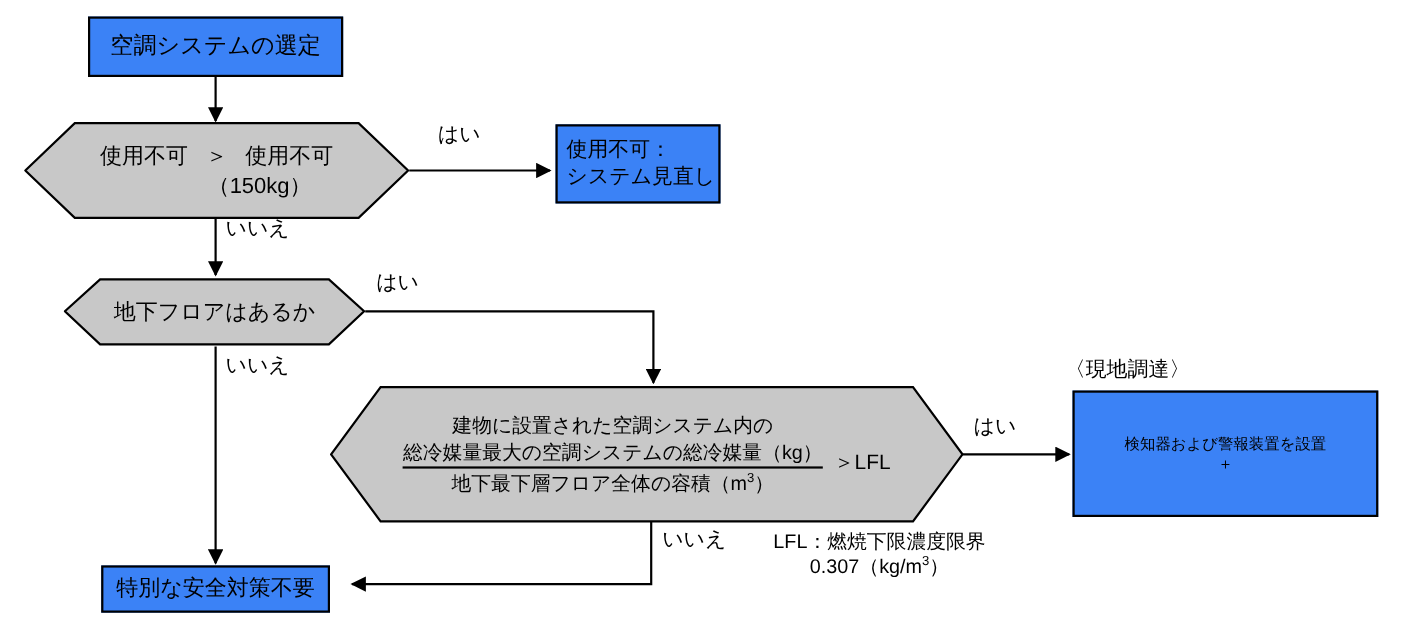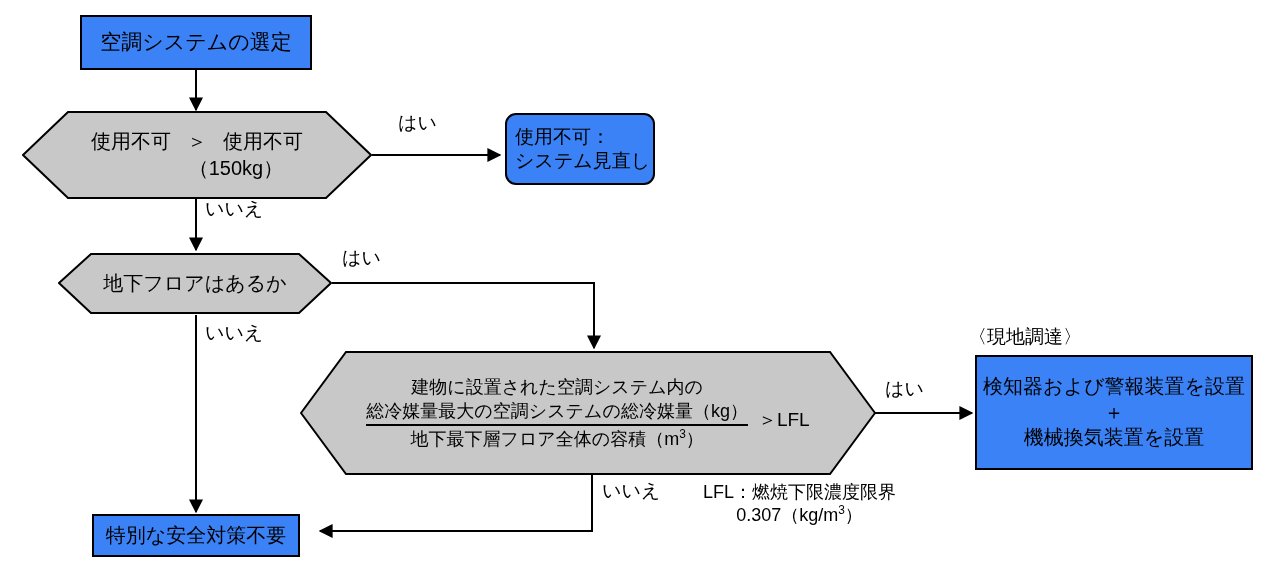--- a/index.html
+++ b/index.html
@@ -30,21 +30,21 @@
     box-sizing: border-box;
   }
   .boxnode {
     border: 2px solid #000000;
     background: #3b82f6;
     display: flex;
     flex-direction: column;
     justify-content: center;
   }
   .boxnode.center { align-items: center; text-align: center; }
-  .boxnode.left { align-items: flex-start; text-align: left; border-radius: 11px; }
+  .boxnode.left { align-items: flex-start; text-align: left; }
   .boxnode .ln { line-height: 1.28; white-space: nowrap; }
   .hexwrap { position: absolute; }
   .hexsvg { position: absolute; left: 0; top: 0; }
   .hexlabel {
     position: absolute;
     left: 0; top: 0;
     width: 100%; height: 100%;
     display: flex;
     flex-direction: column;
     align-items: center;
@@ -176,24 +176,23 @@
   </div>
 
   <div class="edgelabel" style="left:602px; top:480px; font-size:19px;">
     <span>いいえ</span>
   </div>
 
   <div class="note" style="left:968px; top:325px; font-size:19px;">
     <span>〈現地調達〉</span>
   </div>
 
-  <div class="node boxnode center" style="left:975px; top:355px; width:278px; height:115px; font-size:20px;">
+  <div class="node boxnode center" style="left:975px; top:355px; width:278px; height:115px; font-size:14px;">
     <span class="ln">検知器および警報装置を設置</span>
     <span class="ln">＋</span>
-    <span class="ln">機械換気装置を設置</span>
   </div>
 
   <div class="note" style="left:703px; top:481px; font-size:18px; text-align:center;">
     <div>LFL：燃焼下限濃度限界</div>
     <div>
       <span>0.307（kg/m</span><sup>3</sup><span>）</span>
     </div>
   </div>
 
   <div class="node boxnode center" style="left:92px; top:514px; width:208px; height:43px; font-size:20px;">

